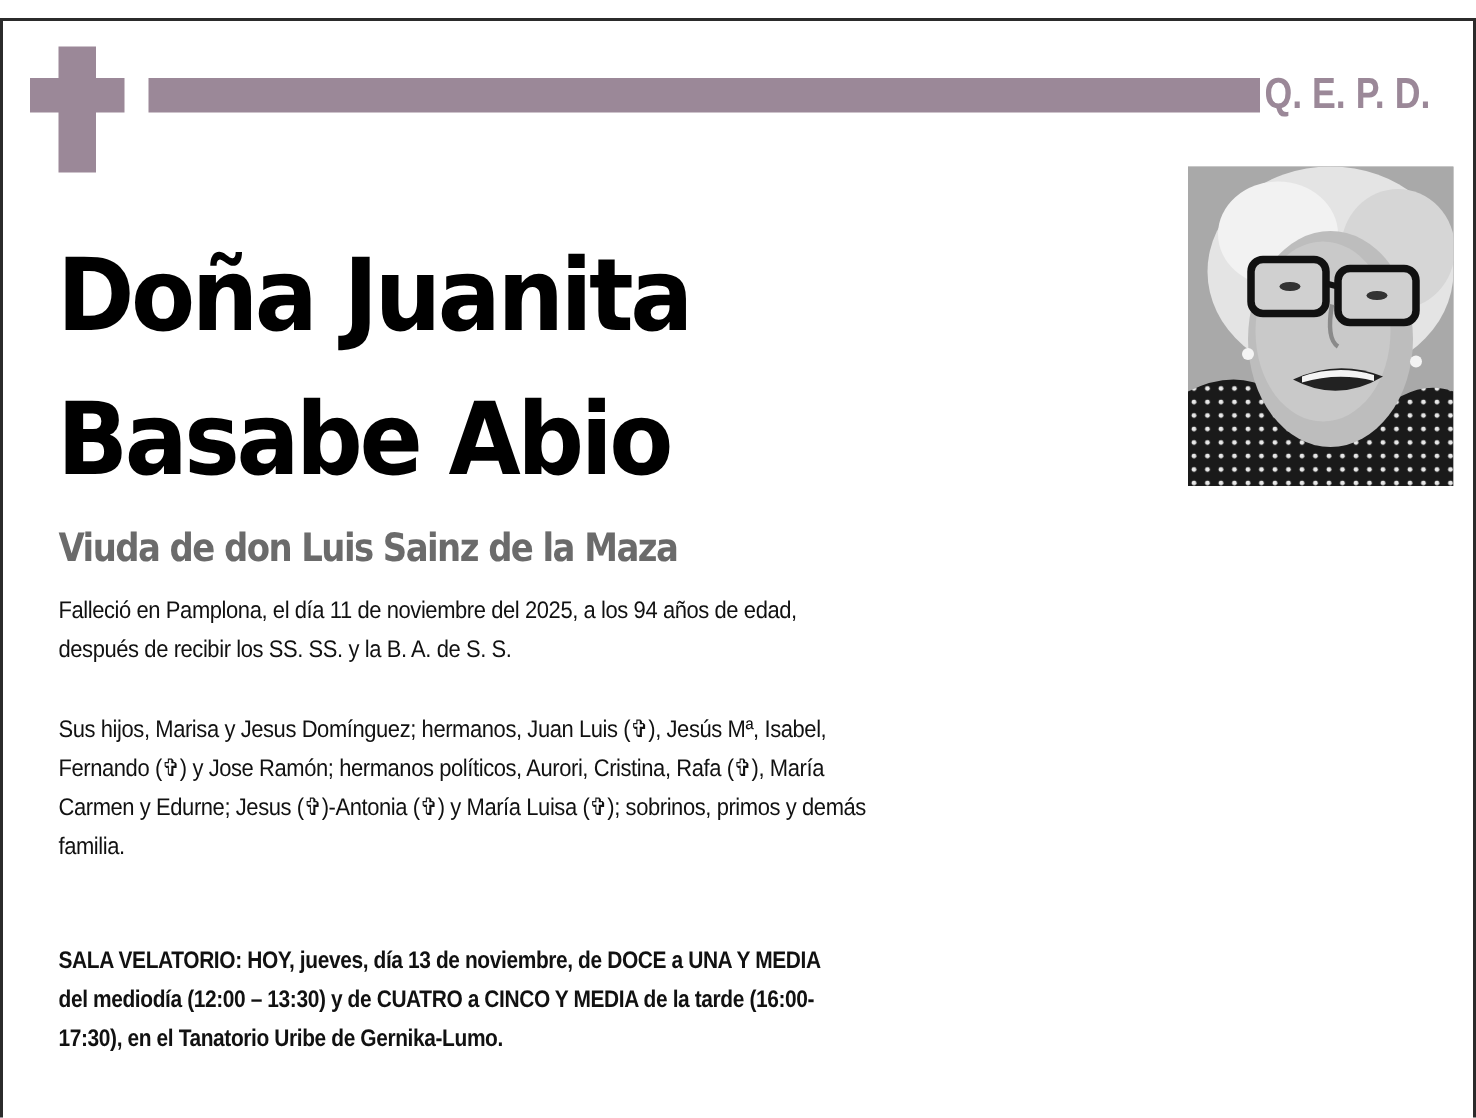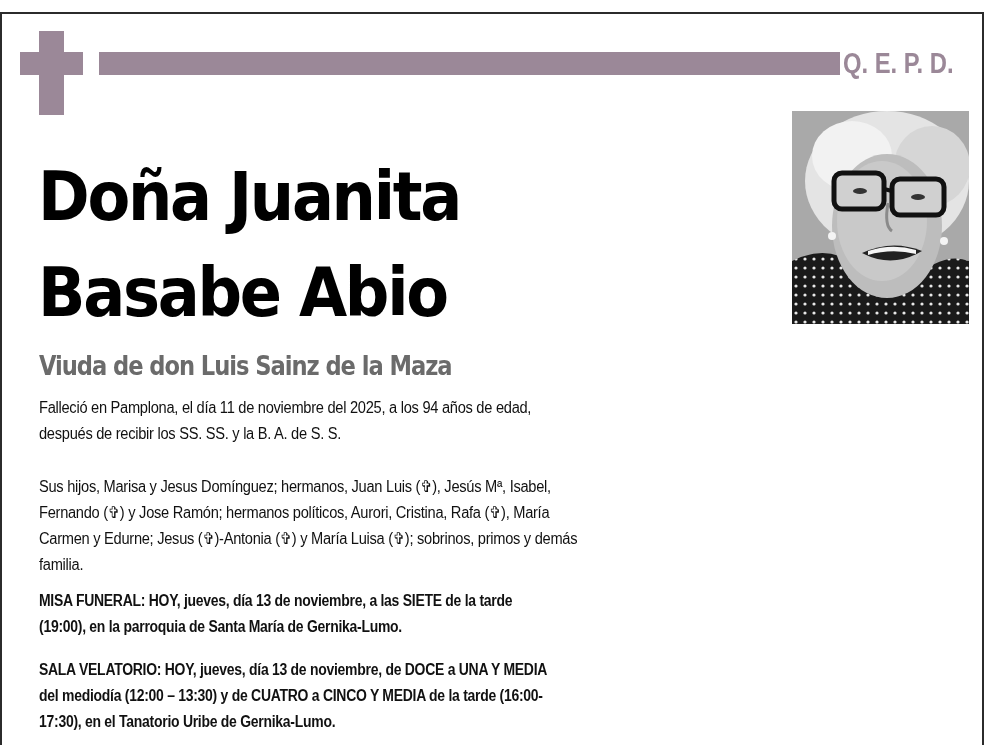--- a/index.html
+++ b/index.html
@@ -34,21 +34,21 @@
       transform: scaleX(0.87); transform-origin: left top; white-space: nowrap;
     }
     .body-text {
       position: absolute; left: 37px; width: 930px;
       font-family: Liberation Sans, sans-serif; font-size: 16px; line-height: 26px; color: #111;
       letter-spacing: -0.3px;
     }
     .p1 { top: 381px; }
     .p2 { top: 460px; }
     .p3 { top: 574px; font-weight: bold; }
-    .p4 { top: 643px; font-weight: bold; }
+    .p4 { top: 614px; font-weight: bold; }
     .line { display: block; white-space: nowrap; transform: scaleX(0.915); transform-origin: left top; }
     .p3 .line, .p4 .line { transform: scaleX(0.872); }
   </style>
 </head>
 <body>
 
 <div class="card">
 
   <div>
     <div class="cross-v"></div>
@@ -106,24 +106,20 @@
     <span class="line">después de recibir los SS. SS. y la B. A. de S. S.</span>
   </div>
 
   <div class="body-text p2">
     <span class="line">Sus hijos, Marisa y Jesus Domínguez; hermanos, Juan Luis (✞), Jesús Mª, Isabel,</span>
     <span class="line">Fernando (✞) y Jose Ramón; hermanos políticos, Aurori, Cristina, Rafa (✞), María</span>
     <span class="line">Carmen y Edurne; Jesus (✞)-Antonia (✞) y María Luisa (✞); sobrinos, primos y demás</span>
     <span class="line">familia.</span>
   </div>
 
-  <div class="body-text p3">
-    <span class="line">MISA FUNERAL: HOY, jueves, día 13 de noviembre, a las SIETE de la tarde</span>
-    <span class="line">(19:00), en la parroquia de Santa María de Gernika-Lumo.</span>
-  </div>
 
   <div class="body-text p4">
     <span class="line">SALA VELATORIO: HOY, jueves, día 13 de noviembre, de DOCE a UNA Y MEDIA</span>
     <span class="line">del mediodía (12:00 – 13:30) y de CUATRO a CINCO Y MEDIA de la tarde (16:00-</span>
     <span class="line">17:30), en el Tanatorio Uribe de Gernika-Lumo.</span>
   </div>
 
 </div>
 
 </body></html>

